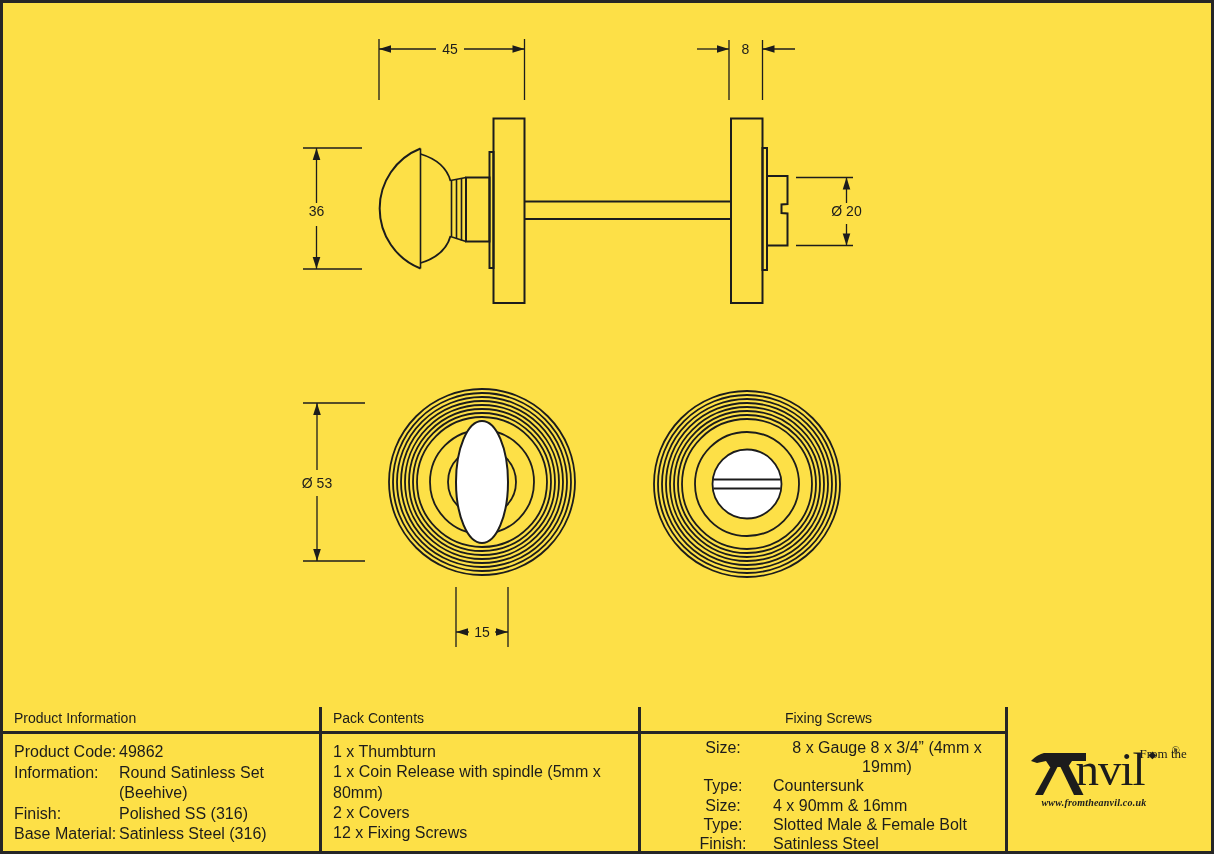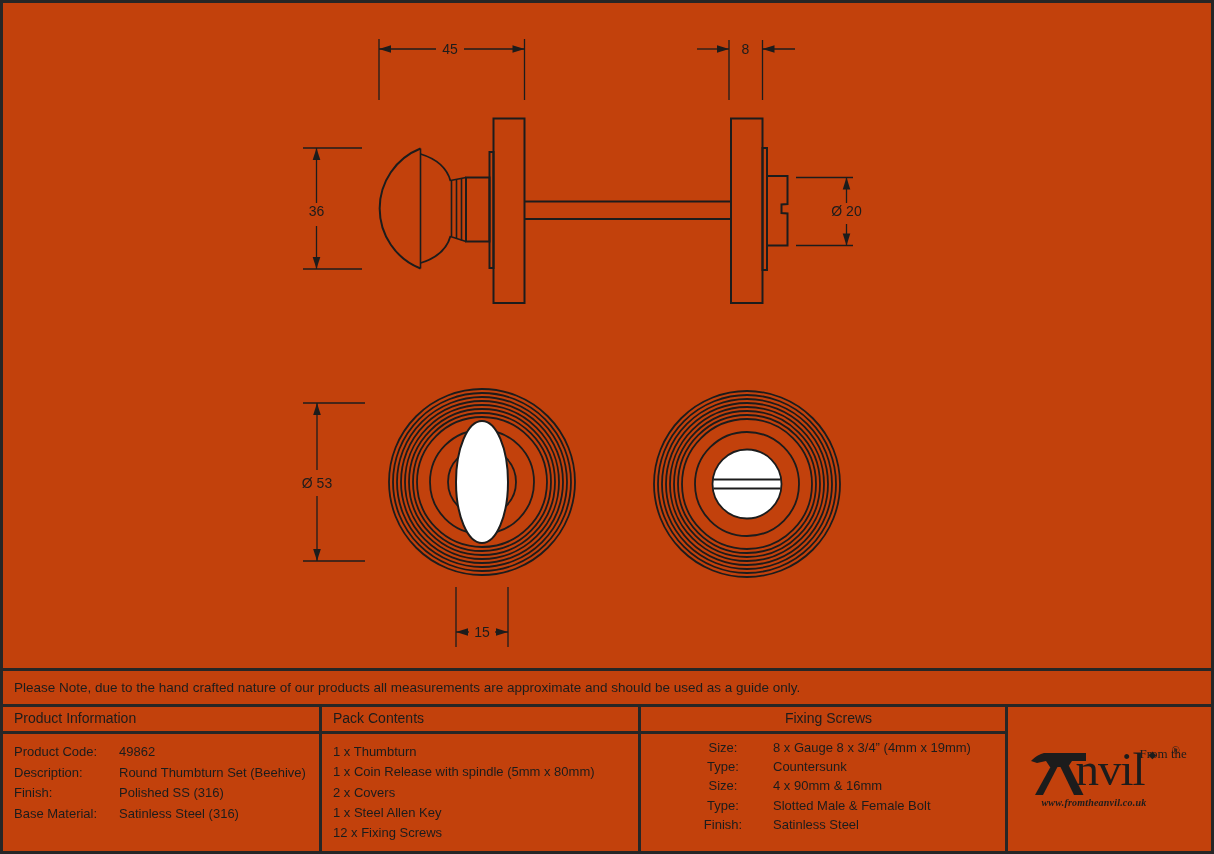--- a/index.html
+++ b/index.html
@@ -1,28 +1,28 @@
 <!DOCTYPE html>
 <html><head>
 <meta charset="utf-8">
 <style>
   html,body{margin:0;padding:0;background:#fff;}
   body{width:1214px;height:854px;position:relative;font-family:"Liberation Sans",sans-serif;color:#1c1c1c;}
-  .sheet{position:absolute;left:0;top:0;width:1214px;height:854px;border:3px solid #262626;box-sizing:border-box;background:#c2410c;}
+  .sheet{position:absolute;left:0;top:0;width:1214px;height:854px;border:3px solid #262626;box-sizing:border-box;background:#fde047;}
   .drawing-svg{position:absolute;left:0;top:0;}
   .note-bar{position:absolute;left:0;right:0;top:665px;height:33px;border-top:3px solid #262626;border-bottom:3px solid #262626;display:flex;align-items:center;padding-left:11px;font-size:13.5px;}
   .info-table{position:absolute;left:0;right:0;top:704px;bottom:0;display:flex;}
   .col{box-sizing:border-box;overflow:hidden;}
   .col + .col{border-left:3px solid #262626;}
   .col1{width:316px;}
   .col2{width:319px;}
   .col3{width:367px;text-align:center;}
   .col4{flex:1;display:flex;align-items:center;justify-content:center;}
   .col-header{height:24px;border-bottom:3px solid #262626;line-height:23px;padding-left:11px;font-size:14px;}
-  .col-body{padding:8px 4px 0 11px;font-size:13px;}
+  .col-body{padding:8px 4px 0 11px;font-size:16px;}
   .kv-row{display:flex;line-height:20.5px;}
   .col1 .kv-row .kv-label{width:105px;flex:none;}
   .col3 .col-body{padding-top:4px;padding-left:32px;}
   .col3 .kv-row{line-height:19.2px;}
   .col3 .kv-row .kv-label{width:100px;flex:none;}
   .col2 .col-body{}
   .pack-item{line-height:20.3px;}
   
   .logo{position:relative;width:160px;height:72px;margin-top:4px;}
   .anvil-glyph{position:absolute;left:0;top:4px;width:57px;height:46px;}
@@ -146,55 +146,51 @@
       <line x1="456" y1="587" x2="456" y2="647"></line>
       <line x1="508" y1="587" x2="508" y2="647"></line>
       <line x1="456" y1="632" x2="469" y2="632"></line>
       <line x1="495" y1="632" x2="508" y2="632"></line>
       <polygon points="456,632 468,628.2 468,635.8" fill="#1c1c1c" stroke="none"></polygon>
       <polygon points="508,632 496,628.2 496,635.8" fill="#1c1c1c" stroke="none"></polygon>
       <text x="482" y="637" text-anchor="middle" stroke="none" fill="#1c1c1c">15</text>
     </g>
   </svg>
 
-  <div class="note-bar">
-    <span>Please Note, due to the hand crafted nature of our products all measurements are approximate and should be used as a guide only.</span>
-  </div>
 
   <div class="info-table">
 
     <div class="col col1">
       <div class="col-header">Product Information</div>
       <div class="col-body">
         <div class="kv-row">
           <span class="kv-label">Product Code:</span>
           <span class="kv-value">49862</span>
         </div>
         <div class="kv-row">
-          <span class="kv-label">Description:</span>
-          <span class="kv-value">Round Thumbturn Set (Beehive)</span>
+          <span class="kv-label">Information:</span>
+          <span class="kv-value">Round Satinless Set (Beehive)</span>
         </div>
         <div class="kv-row">
           <span class="kv-label">Finish:</span>
           <span class="kv-value">Polished SS (316)</span>
         </div>
         <div class="kv-row">
           <span class="kv-label">Base Material:</span>
           <span class="kv-value">Satinless Steel (316)</span>
         </div>
       </div>
     </div>
 
     <div class="col col2">
       <div class="col-header">Pack Contents</div>
       <div class="col-body">
         <div class="pack-item">1 x Thumbturn</div>
         <div class="pack-item">1 x Coin Release with spindle (5mm x 80mm)</div>
         <div class="pack-item">2 x Covers</div>
-        <div class="pack-item">1 x Steel Allen Key</div>
         <div class="pack-item">12 x Fixing Screws</div>
       </div>
     </div>
 
     <div class="col col3">
       <div class="col-header">Fixing Screws</div>
       <div class="col-body">
         <div class="kv-row">
           <span class="kv-label">Size:</span>
           <span class="kv-value">8 x Gauge 8 x 3/4” (4mm x 19mm)</span>

